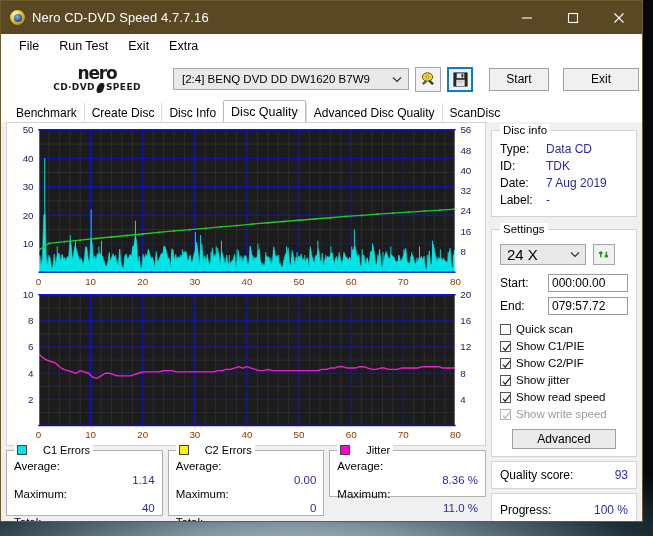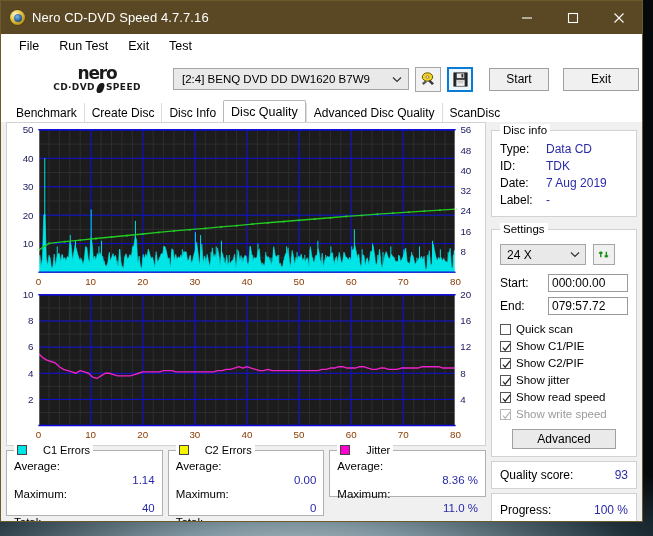--- a/index.html
+++ b/index.html
@@ -142,21 +142,21 @@
     position:absolute;top:-7px;left:8px;background:#fff;padding:0 3px;
     font-size:11.5px;color:#000;
   }
   .irow{display:flex;font-size:12px;line-height:17px;color:#000;}
   .irow .k{width:46px;flex:0 0 auto;}
   .irow .v{color:#2a2aa8;}
   #settings-grp{flex:1 1 auto;display:flex;flex-direction:column;}
   .speed-row{display:flex;align-items:center;gap:7px;margin:4px 0 9px 0;}
   #speed-select{
     width:86px;height:21px;background:#e9e9e9;border:1px solid #a6a6a6;
-    font-size:12px;display:flex;align-items:center;padding-left:6px;box-sizing:border-box;color:#000;
+    font-size:15px;display:flex;align-items:center;padding-left:6px;box-sizing:border-box;color:#000;
   }
   #speed-select .arrow{margin-left:auto;padding-right:5px;font-size:9px;}
   #refresh-btn{
     width:22px;height:21px;border:1px solid #a6a6a6;background:#f0f0f0;
     display:flex;align-items:center;justify-content:center;box-sizing:border-box;
   }
   .fieldrow{display:flex;align-items:center;margin-bottom:5px;}
   .fieldrow .lbl{width:48px;font-size:12px;color:#000;}
   .tbox{
     flex:1 1 auto;height:18px;border:1px solid #9a9a9a;background:#fff;
@@ -209,21 +209,21 @@
           <line x1="1.5" y1="1.5" x2="10.5" y2="10.5" stroke="#fff" stroke-width="1.1"></line>
           <line x1="10.5" y1="1.5" x2="1.5" y2="10.5" stroke="#fff" stroke-width="1.1"></line>
         </svg>
     </div>
   </div>
 
   <div id="menubar">
     <div class="menu-item">File</div>
     <div class="menu-item">Run Test</div>
     <div class="menu-item">Exit</div>
-    <div class="menu-item">Test</div>
+    <div class="menu-item">Extra</div>
   </div>
 
   <div id="toolbar">
     <div id="logo">
       <div class="nero">nero</div>
       <div class="sub">
         <span>CD·DVD</span>
         <span class="slash"></span>
         <span>SPEED</span>
       </div>

